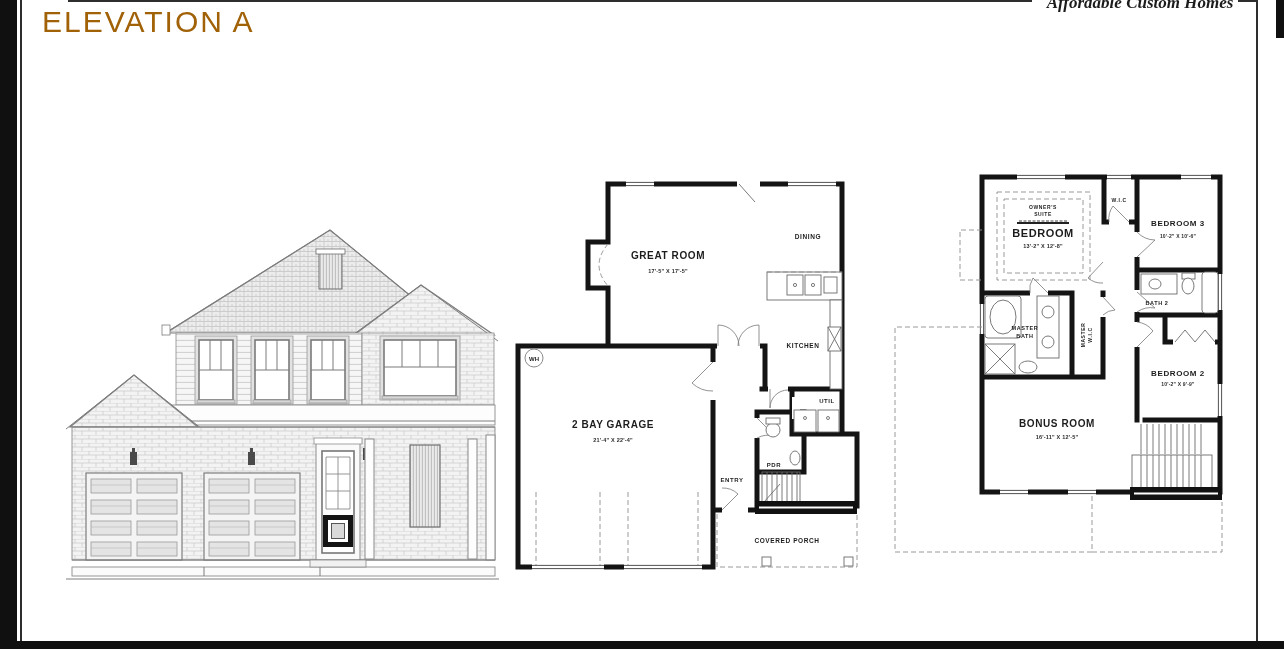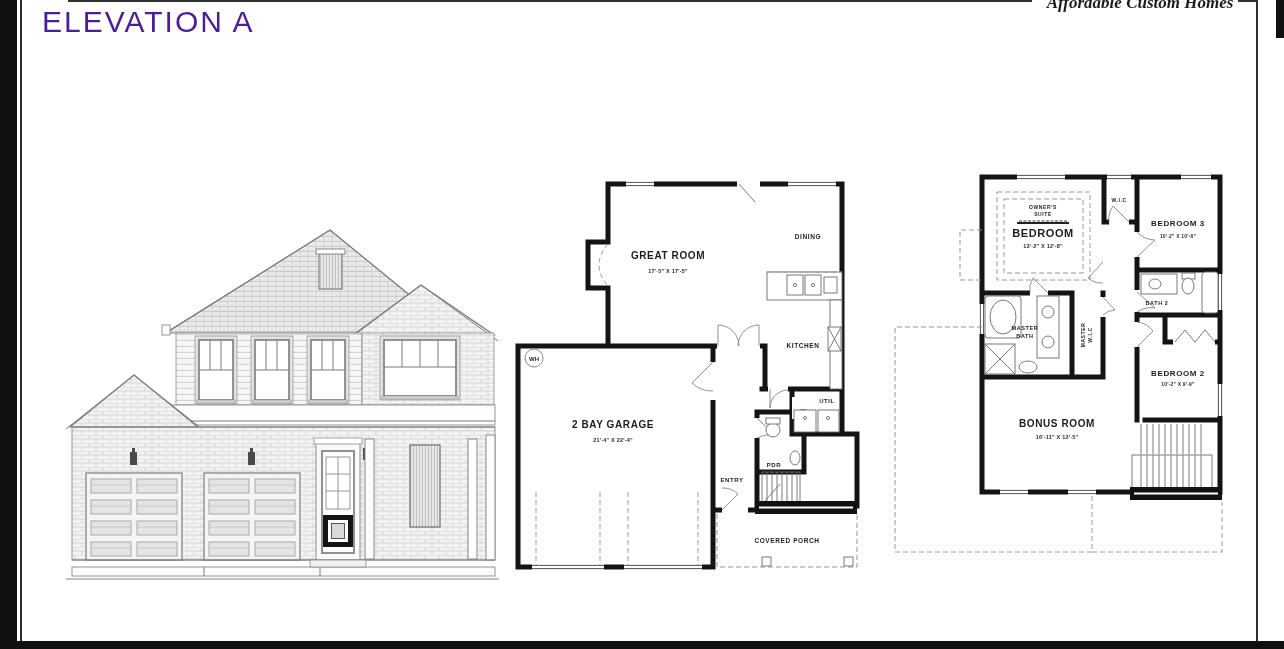--- a/index.html
+++ b/index.html
@@ -1,21 +1,21 @@
 <!DOCTYPE html>
 <html><head>
 <meta charset="utf-8">
 <style>
   html,body{margin:0;padding:0;background:#fff;width:1284px;height:649px;overflow:hidden;
     font-family:"Liberation Sans",sans-serif;}
   .abs{position:absolute;}
   #stage{position:relative;width:1284px;height:649px;background:#ffffff;}
   .bar{background:#101010;}
   .frame{background:#2e2e2e;}
-  #title{left:42px;top:5px;font-size:30px;letter-spacing:2px;color:#4c1d95;font-weight:400;}
+  #title{left:42px;top:5px;font-size:30px;letter-spacing:2px;color:#a16207;font-weight:400;}
   #brand{left:1040px;top:-7px;width:200px;text-align:center;font-family:"Liberation Serif",serif;
     font-style:italic;font-weight:bold;font-size:17px;color:#1c1c1c;}
   svg text{font-family:"Liberation Sans",sans-serif;fill:#1c1c1c;}
   .lbl{font-weight:bold;letter-spacing:.6px;}
   .dim{font-weight:bold;letter-spacing:.2px;fill:#2b2b2b;}
   .wall{stroke:#141414;stroke-width:5;stroke-linecap:square;fill:none;}
   .thin{stroke:#6b6b6b;stroke-width:.9;fill:none;}
   .fix{stroke:#6b6b6b;stroke-width:.9;fill:#ffffff;}
   .dash{stroke:#8f8f8f;stroke-width:.9;fill:none;stroke-dasharray:5 3;}
   .winline{stroke:#3d3d3d;stroke-width:.9;}

